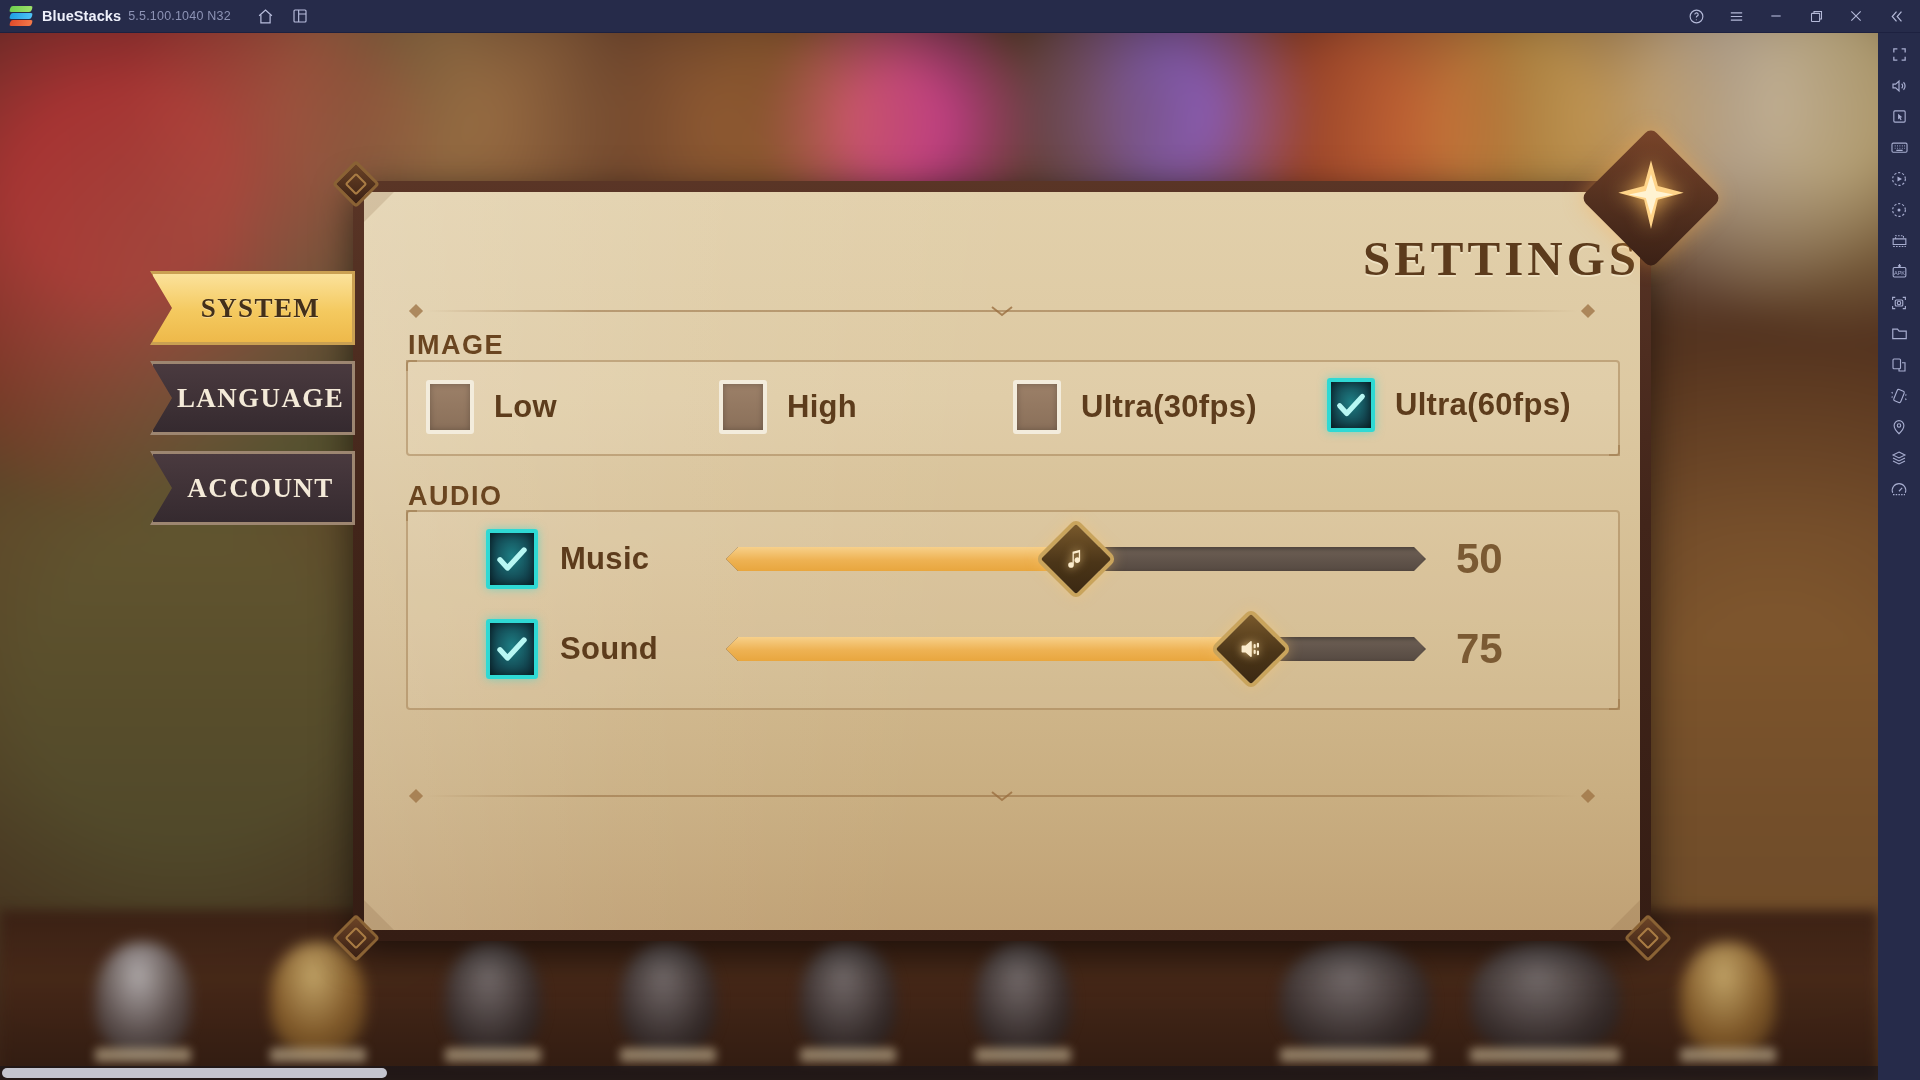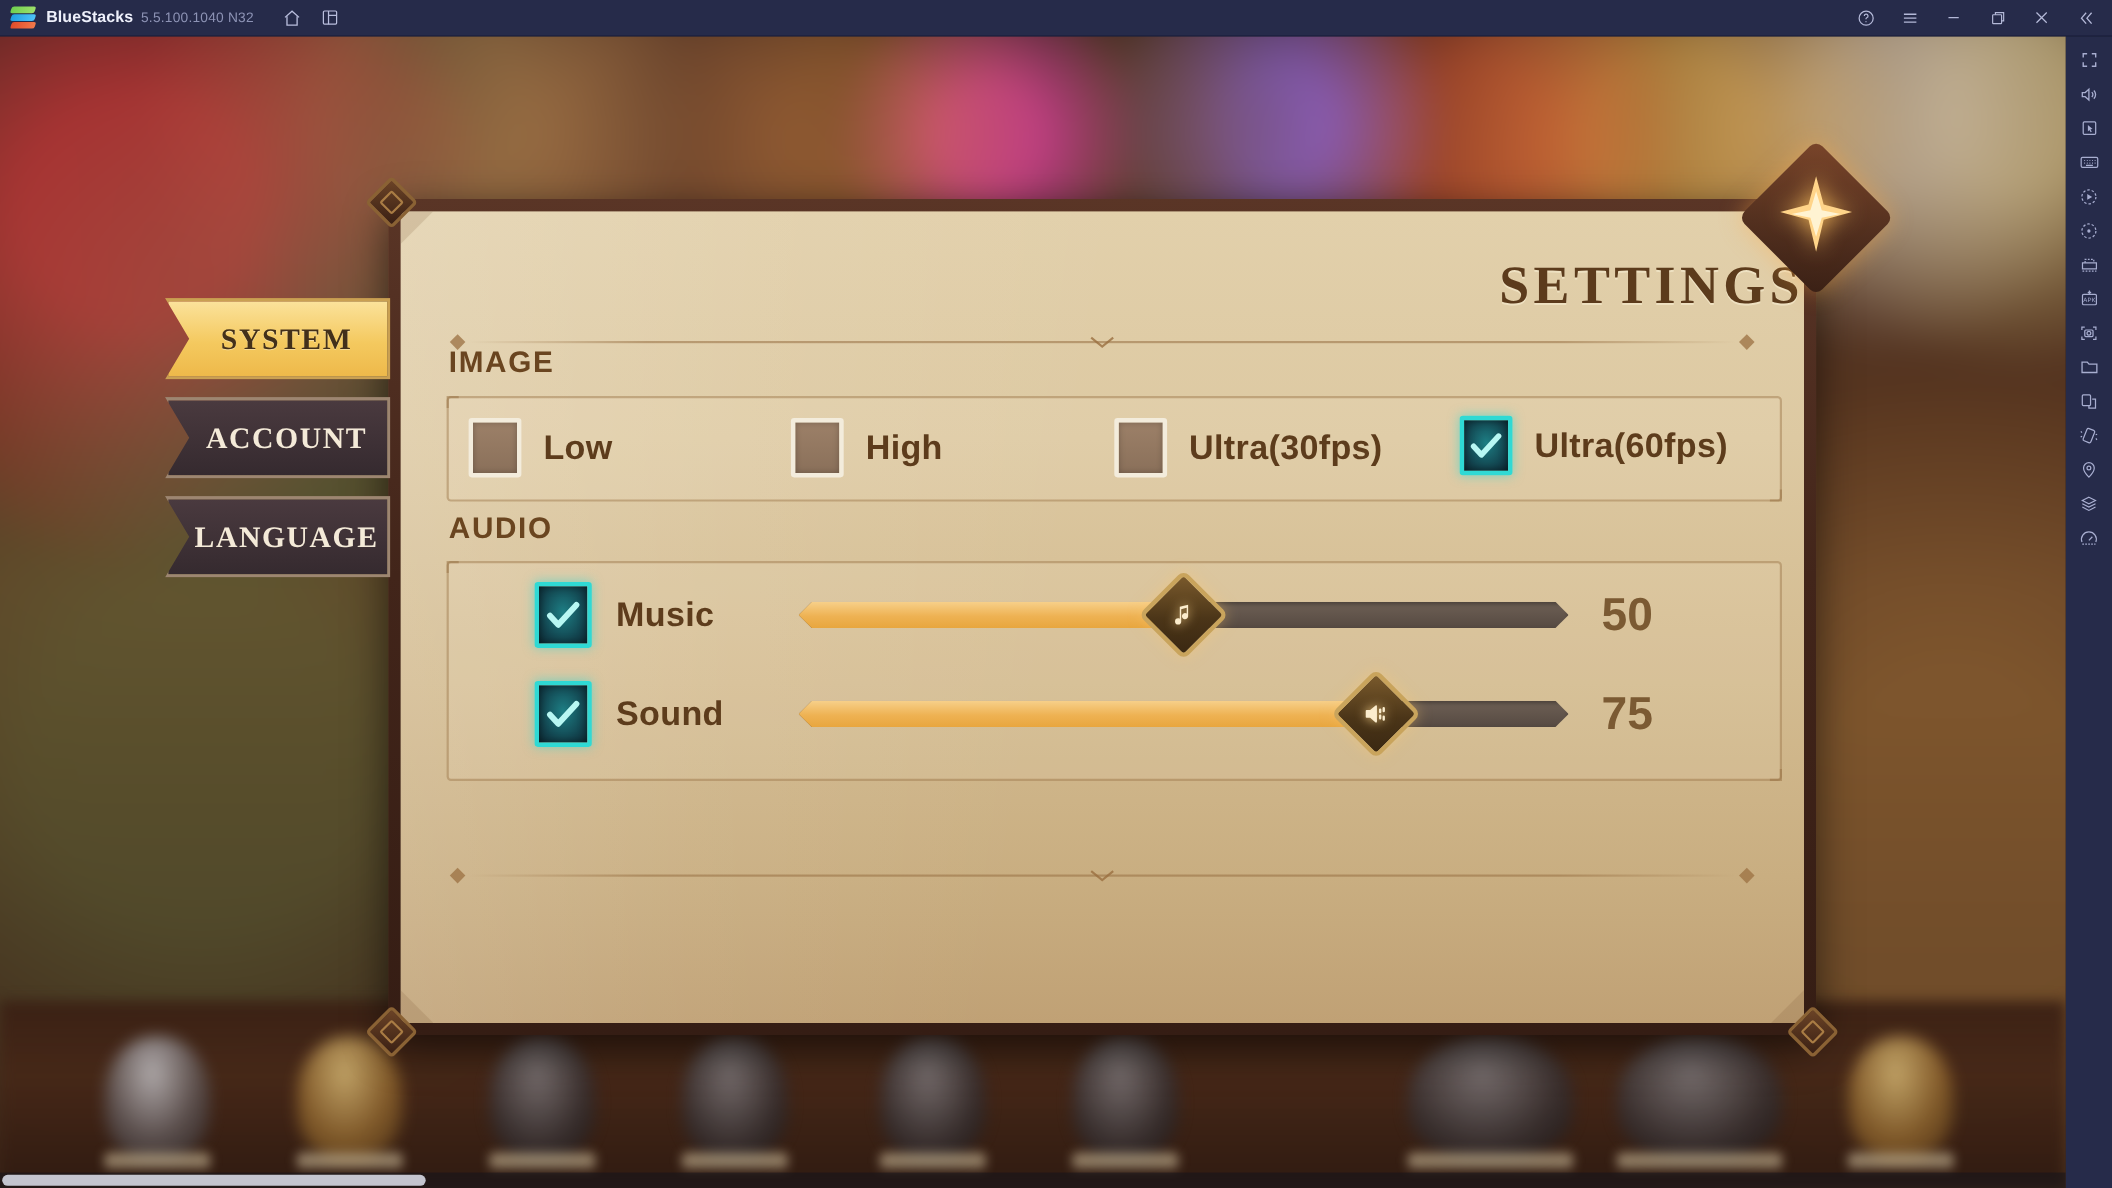--- a/index.html
+++ b/index.html
@@ -206,20 +206,21 @@
   #rule-bottom { top: 597px; }
 
   
   .sect-head {
     position: absolute;
     font-family: "Liberation Sans", sans-serif;
     font-weight: bold;
     font-size: 27px;
     letter-spacing: 1.5px;
     color: #6a4520;
+    margin-top: 16px;
   }
   .sect-box {
     position: absolute;
     border: 2px solid rgba(150,112,66,.45);
     border-radius: 4px;
     background: rgba(255,246,222,.10);
   }
   .sect-box::before, .sect-box::after {
     content:""; position:absolute; width: 9px; height: 9px;
     border-top: 2px solid rgba(150,112,66,.5);
@@ -429,24 +430,24 @@
     <div class="bg-item-label" style="left:1470px; width:150px;"></div>
     <div class="bg-item gold" style="left:1680px;"></div>
     <div class="bg-item-label" style="left:1680px;"></div>
   </div>
 
   <div id="tabs">
     <div class="tab active">
       <span>SYSTEM</span>
     </div>
     <div class="tab">
+      <span>LANGUAGE</span>
+    </div>
+    <div class="tab">
       <span>ACCOUNT</span>
-    </div>
-    <div class="tab">
-      <span>LANGUAGE</span>
     </div>
   </div>
 
   <div id="panel">
     <div id="panel-frame"></div>
 
     <div id="panel-paper">
       <div class="fold tl"></div>
       <div class="fold tr"></div>
       <div class="fold bl"></div>

